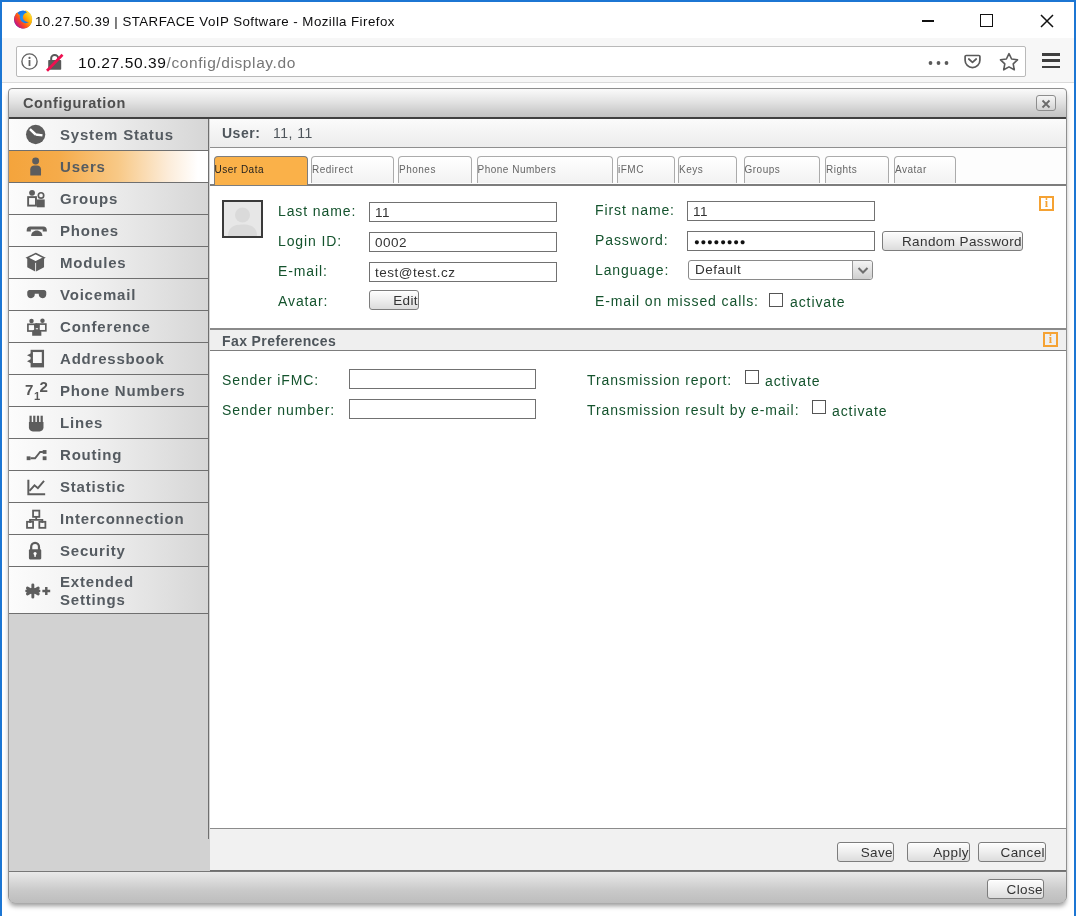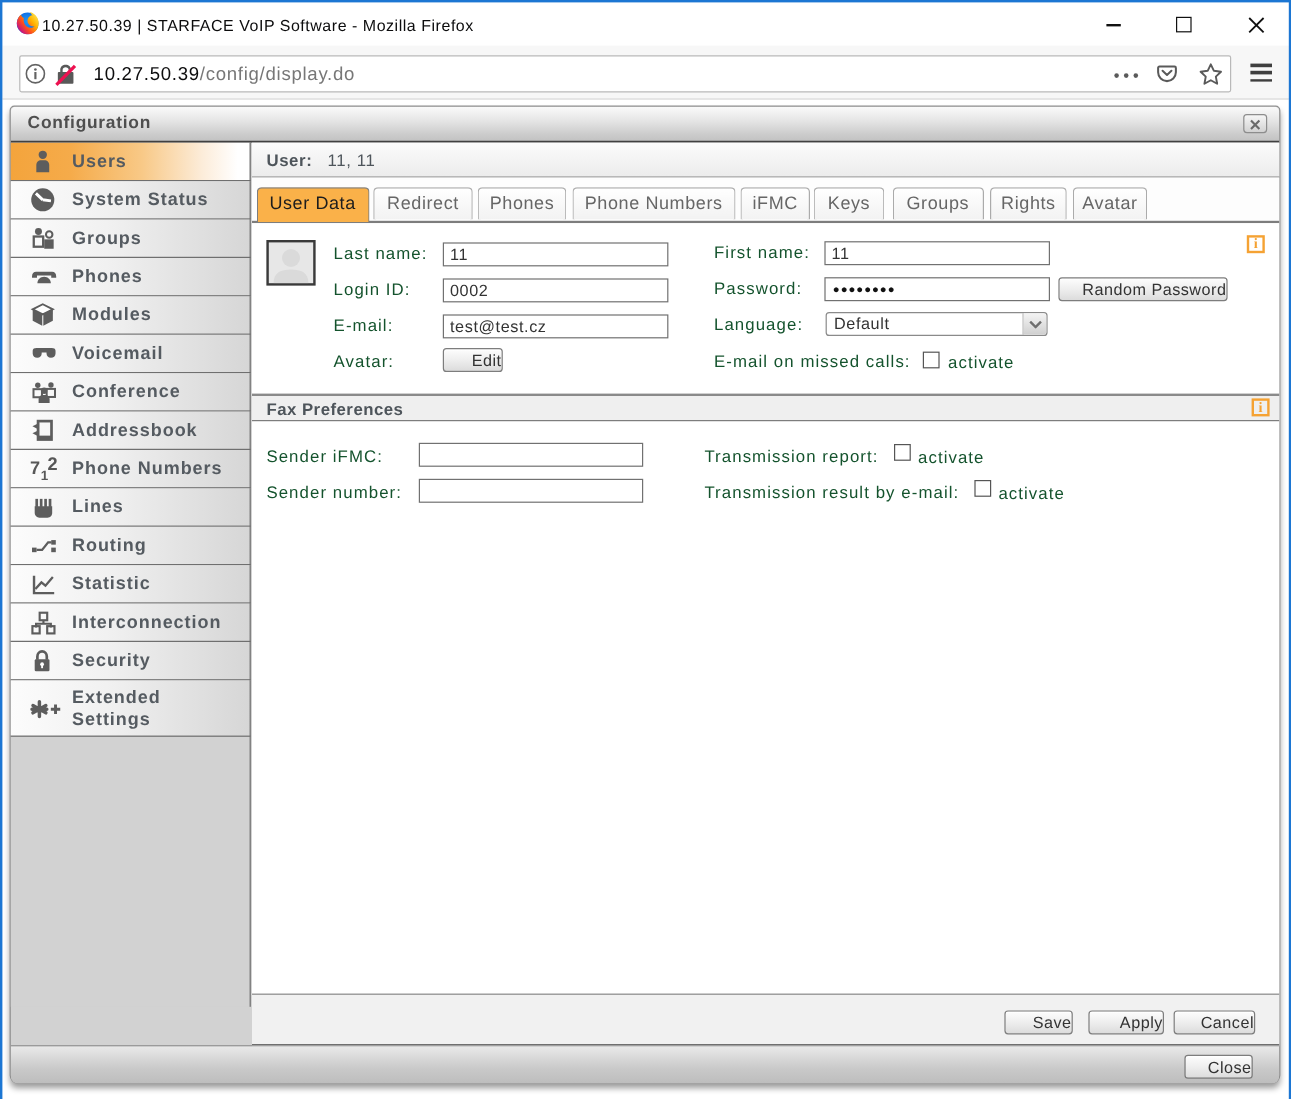--- a/index.html
+++ b/index.html
@@ -30,21 +30,21 @@
 .mitem svg{position:absolute;left:16px;top:6px;transform:scale(1.12);transform-origin:0 50%}
 .mitem.tall{height:47px}
 .mitem.tall .lbl{top:6px;line-height:17.5px}
 #sidefill{width:200px;height:225px;background:#d2d2d2;border-right:1px solid #6f6f6f}
 
 #content{position:absolute;left:201px;top:30px;width:856px;height:753px;background:#fff}
 #userbar{position:absolute;left:0;top:0;width:856px;height:29px;background:linear-gradient(180deg,#fbfbfb,#ececec);border-bottom:1px solid #8f8f8f}
 #userbar .b{position:absolute;left:12px;top:6px;font-size:14px;font-weight:bold;color:#4e555b;letter-spacing:0.5px}
 #userbar .v{position:absolute;left:63px;top:6px;font-size:14px;color:#4e555b;letter-spacing:0.5px}
 #tabstrip{position:absolute;left:0;top:29px;width:856px;height:38px;background:#fdfdfd;border-bottom:2px solid #7d7d7d}
-.tab{position:absolute;top:8px;height:27px;background:linear-gradient(180deg,#ffffff,#f2f2f2);border:1px solid #ababab;border-bottom:none;border-radius:4px 4px 0 0;font-size:15px;color:#666;text-align:center;line-height:26px;letter-spacing:0.5px}
+.tab{position:absolute;top:8px;height:27px;background:linear-gradient(180deg,#ffffff,#f2f2f2);border:1px solid #ababab;border-bottom:none;border-radius:4px 4px 0 0;font-size:10px;color:#666;line-height:26px;letter-spacing:0.5px}
 .tab.on{background:#fab149;border-color:#7d7d7d;color:#1d1d1d;height:29px;z-index:3}
 
 #formarea{position:absolute;left:0;top:67px;width:856px;height:642px;background:#fff}
 .lab{position:absolute;font-size:14px;color:#14532d;letter-spacing:0.9px;white-space:nowrap}
 .inp{position:absolute;height:20px;border:1px solid #717171;background:#fff;font-size:13.5px;color:#333;padding:3px 5px;font-family:"Liberation Sans",sans-serif;letter-spacing:0.5px}
 .btn{position:absolute;height:20px;border:1px solid #7d7d7d;border-radius:3px;background:linear-gradient(180deg,#fdfdfd 0%,#eee 50%,#dcdcdc 100%);font-size:13.5px;color:#333;text-align:right;box-shadow:inset 0 1px 0 #fff;letter-spacing:0.4px}
 .cb{position:absolute;width:14px;height:14px;border:1px solid #555;background:#fff}
 .info{position:absolute;width:15px;height:15px;border:2px solid #f5a233;text-align:center;font-family:"Liberation Serif",serif;font-weight:bold;font-size:12px;color:#f5a233;line-height:11px}
 #avatar{position:absolute;left:12px;top:13px;width:41px;height:38px;background:#e7e7e7;border:2px solid #3a3a3a}
 #sec1line{position:absolute;left:0;top:142px;width:856px;height:1.5px;background:#8a8a8a}
@@ -119,33 +119,33 @@
   <div id="dialog">
    <div id="dlgtitle">
         <span class="txt">Configuration</span>
      <div id="dlgclose">
           <svg width="10" height="10" style="position:absolute;left:4px;top:2.5px" viewBox="0 0 10 10">
             <path d="M1.5,1.5 L8.5,8.5 M8.5,1.5 L1.5,8.5" stroke="#6a6a6a" stroke-width="1.8"></path>
           </svg>
         </div>
    </div>
    <div id="sidebar">
+    <div class="mitem">
+          <svg width="19" height="19" viewBox="0 0 19 19">
+            <circle cx="9.5" cy="9.5" r="8.6" fill="#5d5d5d"></circle>
+            <path d="M9.5,9.5 L4.4,4.7 M9.5,9.5 L15.6,10.3" stroke="#fff" stroke-width="2.2"></path>
+          </svg>
+          <span class="lbl">System Status</span>
+        </div>
     <div class="mitem sel">
           <svg width="19" height="19" viewBox="0 0 19 19">
             <circle cx="9.5" cy="4.6" r="3.1" fill="#5d5d5d"></circle>
             <path d="M4.7,17.5 L4.7,12.2 C4.7,10.2 6.3,8.7 8.2,8.7 L10.8,8.7 C12.7,8.7 14.3,10.2 14.3,12.2 L14.3,17.5 Z" fill="#5d5d5d"></path>
           </svg>
           <span class="lbl">Users</span>
-        </div>
-    <div class="mitem">
-          <svg width="19" height="19" viewBox="0 0 19 19">
-            <circle cx="9.5" cy="9.5" r="8.6" fill="#5d5d5d"></circle>
-            <path d="M9.5,9.5 L4.4,4.7 M9.5,9.5 L15.6,10.3" stroke="#fff" stroke-width="2.2"></path>
-          </svg>
-          <span class="lbl">System Status</span>
         </div>
     <div class="mitem">
           <svg width="20" height="20" viewBox="0 0 20 20">
             <circle cx="6.3" cy="4.5" r="2.6" fill="#5d5d5d"></circle>
             <rect x="2.8" y="8.3" width="7" height="7.6" fill="none" stroke="#5d5d5d" stroke-width="1.7"></rect>
             <circle cx="14.3" cy="6.8" r="2.4" fill="none" stroke="#5d5d5d" stroke-width="1.5"></circle>
             <rect x="10.6" y="10.4" width="7" height="7" fill="#5d5d5d"></rect>
           </svg>
           <span class="lbl">Groups</span>
         </div>

